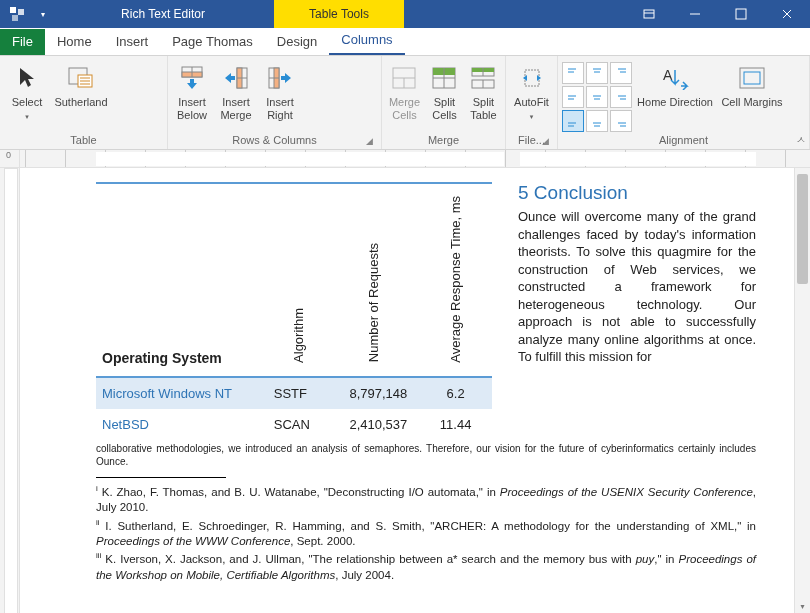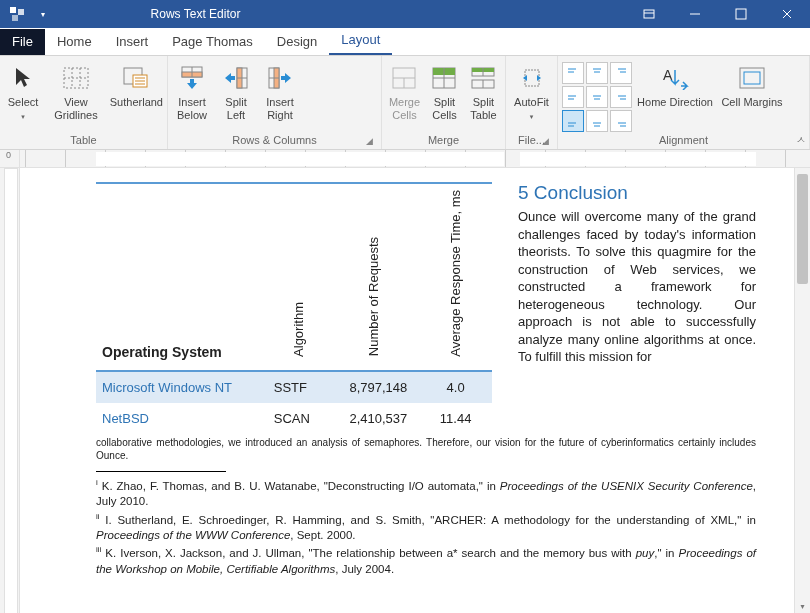--- a/index.html
+++ b/index.html
@@ -8,21 +8,21 @@
 .titlebar .appicon { width: 34px; display: flex; align-items: center; justify-content: center; }
 .titlebar .dropdownarr { width: 18px; display: flex; align-items: center; justify-content: center; font-size: 8px; }
 .titlebar .title-center { flex: 1; display: flex; align-items: center; justify-content: center; }
 .titlebar .contextual { width: 130px; background: #ffde00; color: #333; display: flex; align-items: center; justify-content: center; }
 .titlebar .blank { flex: 1; }
 .titlebar .winbtns { display: flex; }
 .titlebar .winbtn { width: 46px; display: flex; align-items: center; justify-content: center; font-size: 12px; }
 .titlebar .winbtn svg { stroke: #fff; }
 .tabs { height: 28px; background: #fff; border-bottom: 1px solid #d4d4d4; display: flex; align-items: flex-end; font-size: 13px; color: #444; }
 .tab { padding: 5px 12px 6px; cursor: pointer; }
-.tab.file { background: #0f172a; color: #fff; }
+.tab.file { background: #15803d; color: #fff; }
 .tab.active { color: #2b579a; border-bottom: 2px solid #2b579a; }
 .ribbon { height: 94px; background: #f3f3f3; border-bottom: 1px solid #d4d4d4; display: flex; position: relative; }
 .group { border-right: 1px solid #e1e1e1; display: flex; flex-direction: column; padding: 2px 4px 0; }
 .group .buttons { display: flex; flex: 1; align-items: flex-start; gap: 4px; }
 .group .label { text-align: center; font-size: 11px; color: #666; padding: 2px 0 3px; position: relative; }
 .group .dlg { position: absolute; right: 4px; bottom: 3px; font-size: 9px; color: #888; }
 .bigbtn { display: flex; flex-direction: column; align-items: center; justify-content: flex-start; width: 46px; padding-top: 4px; cursor: pointer; font-size: 11px; color: #444; text-align: center; line-height: 1.15; }
 .bigbtn.wide { width: 72px; }
 .bigbtn .icon { height: 32px; display: flex; align-items: center; justify-content: center; margin-bottom: 2px; }
 .bigbtn .label2 { min-height: 24px; }
@@ -42,21 +42,21 @@
 .ruler-v::after { content: ""; position: absolute; left: 4px; top: 0; width: 12px; height: 100%; background: #fff; border: 1px solid #e0e0e0; }
 .page { flex: 1; background: #fff; padding: 14px 38px 10px 76px; position: relative; font-size: 13px; color: #222; overflow: hidden; }
 .scroll-v { width: 16px; background: #f3f3f3; border-left: 1px solid #e1e1e1; position: relative; }
 .scroll-v .thumb { position: absolute; left: 2px; top: 6px; right: 2px; height: 110px; background: #c2c2c2; border-radius: 2px; }
 .scroll-v .arrup, .scroll-v .arrdown { position: absolute; left: 0; right: 0; height: 14px; display: flex; align-items: center; justify-content: center; font-size: 8px; color: #777; }
 .scroll-v .arrup { top: 0; } .scroll-v .arrdown { bottom: 0; }
 .twocol { display: flex; gap: 26px; }
 .leftcol { width: 396px; }
 .rightcol { flex: 1; }
 .datatable { width: 100%; border-collapse: collapse; font-size: 13px; }
-.datatable th { font-weight: 600; text-align: left; vertical-align: bottom; padding: 6px 6px 10px; font-size: 14px; }
+.datatable th { font-weight: 600; text-align: left; vertical-align: bottom; padding: 12px 6px 10px; font-size: 14px; }
 .datatable th.rot { text-align: center; }
 .datatable th.rot span { writing-mode: vertical-rl; transform: rotate(180deg); white-space: nowrap; font-weight: 400; font-size: 13px; }
 .datatable thead tr { border-top: 2px solid #5b9bd5; border-bottom: 2px solid #5b9bd5; }
 .datatable tbody td { padding: 8px 6px; }
 .datatable tbody td.os { color: #2e74b5; }
 .datatable tbody td.c2 { text-align: left; }
 .datatable tbody td.c3 { text-align: right; padding-right: 12px; }
 .datatable tbody td.c4 { text-align: center; }
 .datatable tbody tr.band { background: #deeaf6; }
 .h5 { color: #2e74b5; font-size: 19px; font-weight: 400; margin-bottom: 4px; }
@@ -74,21 +74,22 @@
 
 <div class="titlebar">
   <div class="appicon">
     <svg width="14" height="14">
         <rect x="0" y="0" width="6" height="6" fill="#fff"></rect>
         <rect x="8" y="2" width="6" height="6" fill="#fff" opacity="0.8"></rect>
         <rect x="2" y="8" width="6" height="6" fill="#fff" opacity="0.6"></rect>
       </svg>
   </div>
   <div class="dropdownarr">▾</div>
-  <div class="title-center">Rows Text Editor</div>
+  <div class="title-center">Rich Text Editor</div>
+  <div class="contextual">Table Tools</div>
   <div class="blank"></div>
   <div class="winbtns">
     <div class="winbtn">
         <svg width="12" height="12">
           <rect x="1" y="2" width="10" height="8" fill="none" stroke-width="1"></rect>
           <line x1="1" y1="5" x2="11" y2="5" stroke-width="1"></line>
         </svg>
       </div>
     <div class="winbtn">
         <svg width="12" height="12">
@@ -108,45 +109,34 @@
       </div>
   </div>
 </div>
 
 <div class="tabs">
   <div class="tab file">File</div>
   <div class="tab">Home</div>
   <div class="tab">Insert</div>
   <div class="tab">Page Thomas</div>
   <div class="tab">Design</div>
-  <div class="tab active">Layout</div>
+  <div class="tab active">Columns</div>
 </div>
 
 <div class="ribbon">
 
   <div class="group" style="width:168px">
     <div class="buttons">
       <div class="bigbtn">
         <div class="icon">
             <svg width="20" height="26">
               <path d="M3 3 L3 20 L8 15 L11 22 L14 20 L11 14 L17 14 Z" fill="#333"></path>
             </svg>
           </div>
         <div class="label2"><span>Select</span><br><span class="arr">▾</span></div>
-      </div>
-      <div class="bigbtn wide">
-        <div class="icon">
-            <svg width="26" height="22">
-              <rect x="1" y="1" width="24" height="20" fill="none" stroke="#888" stroke-dasharray="2 2"></rect>
-              <line x1="9" y1="1" x2="9" y2="21" stroke="#888" stroke-dasharray="2 2"></line>
-              <line x1="17" y1="1" x2="17" y2="21" stroke="#888" stroke-dasharray="2 2"></line>
-              <line x1="1" y1="11" x2="25" y2="11" stroke="#888" stroke-dasharray="2 2"></line>
-            </svg>
-          </div>
-        <div class="label2">View Gridlines</div>
       </div>
       <div class="bigbtn" style="width:54px">
         <div class="icon">
             <svg width="26" height="22">
               <rect x="1" y="1" width="18" height="16" fill="none" stroke="#888"></rect>
               <rect x="10" y="8" width="14" height="12" fill="#fff" stroke="#d18b2c"></rect>
               <line x1="12" y1="11" x2="22" y2="11" stroke="#d18b2c"></line>
               <line x1="12" y1="14" x2="22" y2="14" stroke="#d18b2c"></line>
               <line x1="12" y1="17" x2="22" y2="17" stroke="#d18b2c"></line>
             </svg>
@@ -172,21 +162,21 @@
       </div>
       <div class="bigbtn" style="width:40px">
         <div class="icon">
             <svg width="26" height="26">
               <path d="M2 13 L8 8 L8 11 L12 11 L12 15 L8 15 L8 18 Z" fill="#2a8dd4"></path>
               <rect x="14" y="3" width="10" height="20" fill="none" stroke="#888"></rect>
               <rect x="14" y="3" width="5" height="20" fill="#f4b183" stroke="#888"></rect>
               <line x1="14" y1="13" x2="24" y2="13" stroke="#888"></line>
             </svg>
           </div>
-        <div class="label2">Split Left</div>
+        <div class="label2">Insert Merge</div>
       </div>
       <div class="bigbtn" style="width:40px">
         <div class="icon">
             <svg width="26" height="26">
               <rect x="2" y="3" width="10" height="20" fill="none" stroke="#888"></rect>
               <rect x="7" y="3" width="5" height="20" fill="#f4b183" stroke="#888"></rect>
               <line x1="2" y1="13" x2="12" y2="13" stroke="#888"></line>
               <path d="M24 13 L18 8 L18 11 L14 11 L14 15 L18 15 L18 18 Z" fill="#2a8dd4"></path>
             </svg>
           </div>
@@ -360,21 +350,21 @@
               <th class="rot" style="width:60px"><span>Algorithm</span></th>
               <th class="rot" style="width:90px"><span>Number of Requests</span></th>
               <th class="rot" style="width:72px"><span>Average Response Time, ms</span></th>
             </tr>
           </thead>
           <tbody>
             <tr class="band">
               <td class="os">Microsoft Windows NT</td>
               <td class="c2">SSTF</td>
               <td class="c3">8,797,148</td>
-              <td class="c4">4.0</td>
+              <td class="c4">6.2</td>
             </tr>
             <tr>
               <td class="os">NetBSD</td>
               <td class="c2">SCAN</td>
               <td class="c3">2,410,537</td>
               <td class="c4">11.44</td>
             </tr>
           </tbody>
         </table>
       </div>

